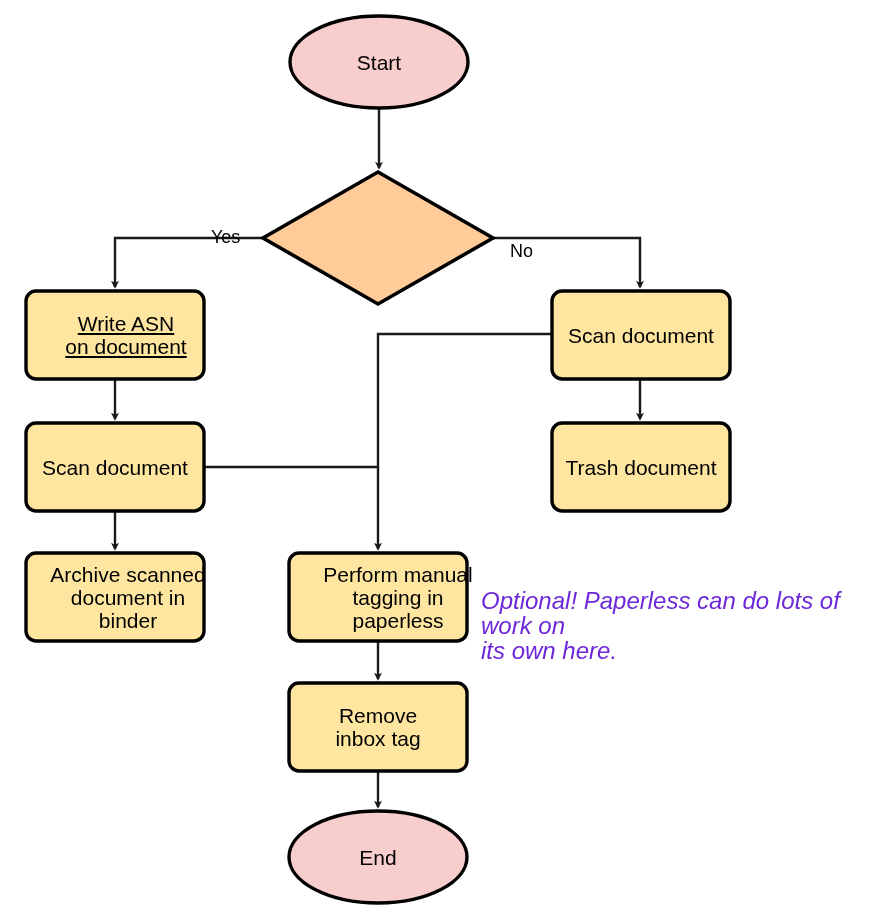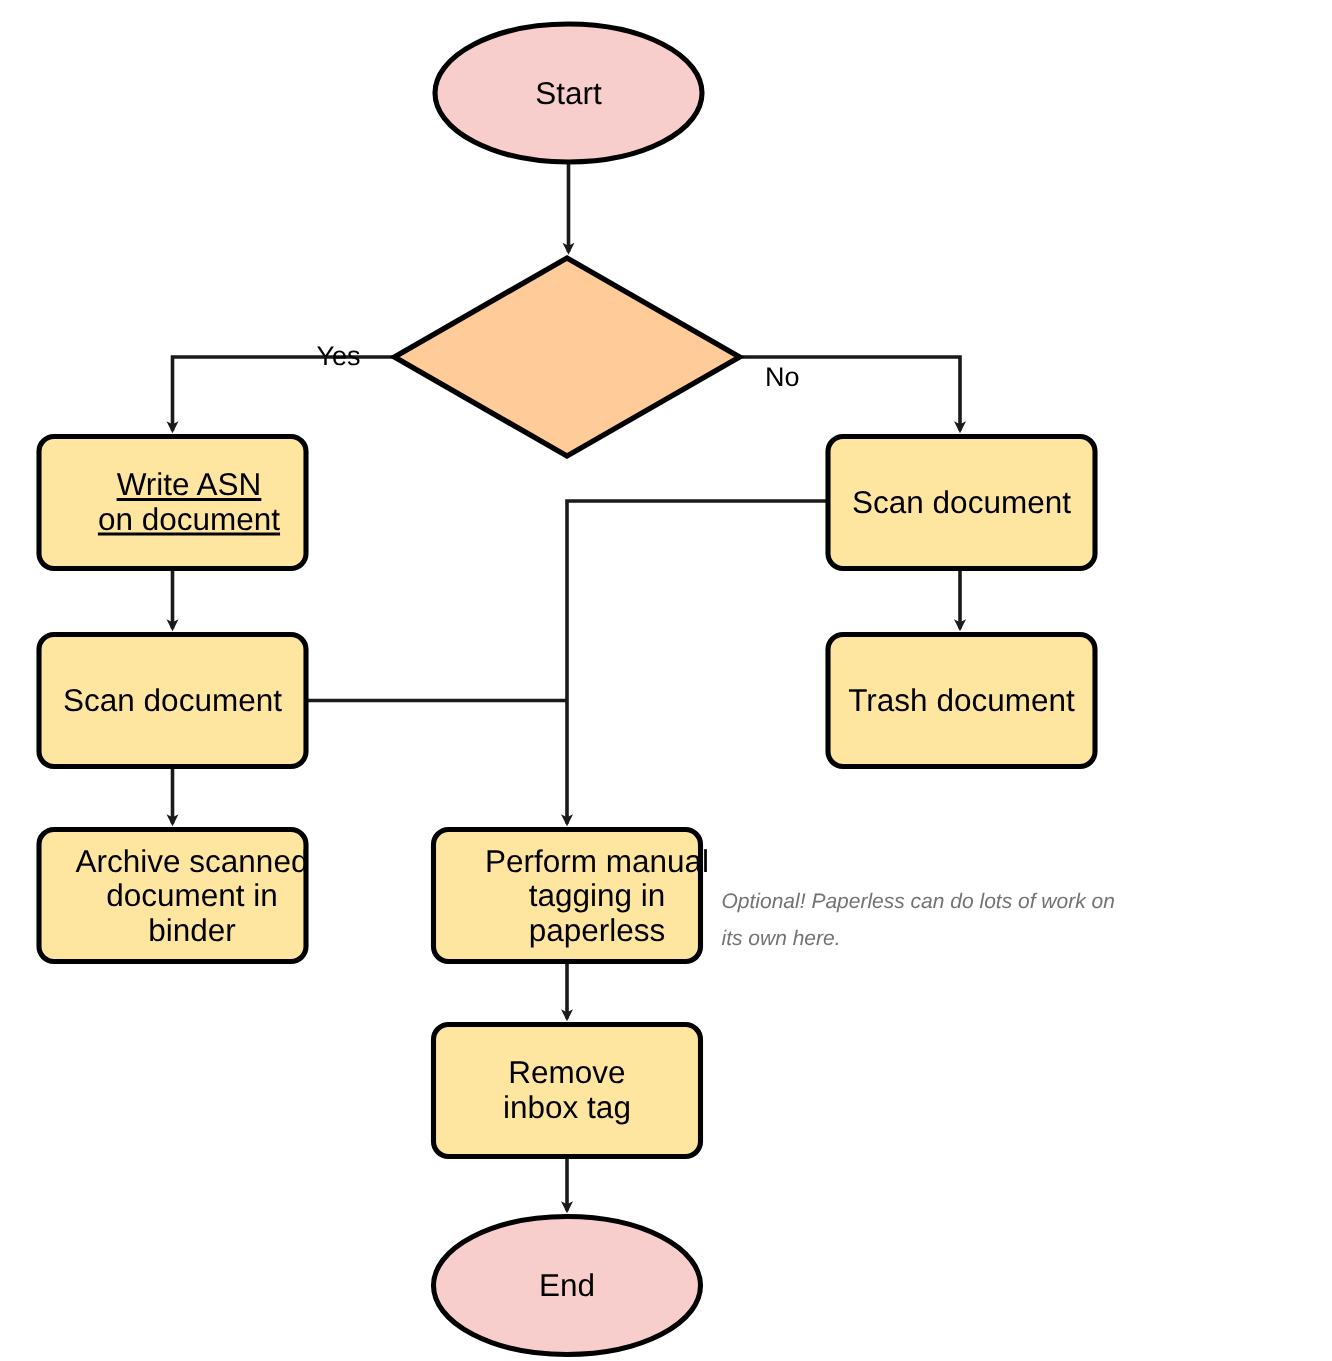--- a/index.html
+++ b/index.html
@@ -43,24 +43,24 @@
     position: absolute;
     color: #000000;
     font-family: "Liberation Sans", sans-serif;
     font-size: 18px;
     line-height: 20px;
     white-space: nowrap;
     margin-top: 16px;
   }
   .note-text {
     position: absolute;
-    color: #737373;
+    color: #6d28d9;
     font-family: "Liberation Sans", sans-serif;
     font-style: italic;
-    font-size: 14px;
+    font-size: 24px;
     line-height: 25px;
     white-space: pre-line;
   }
 </style>
 </head>
 <body>
 
 <div id="flowchart-root">
 
   <svg id="flow-svg" viewBox="0 0 888 907" xmlns="http://www.w3.org/2000/svg">

